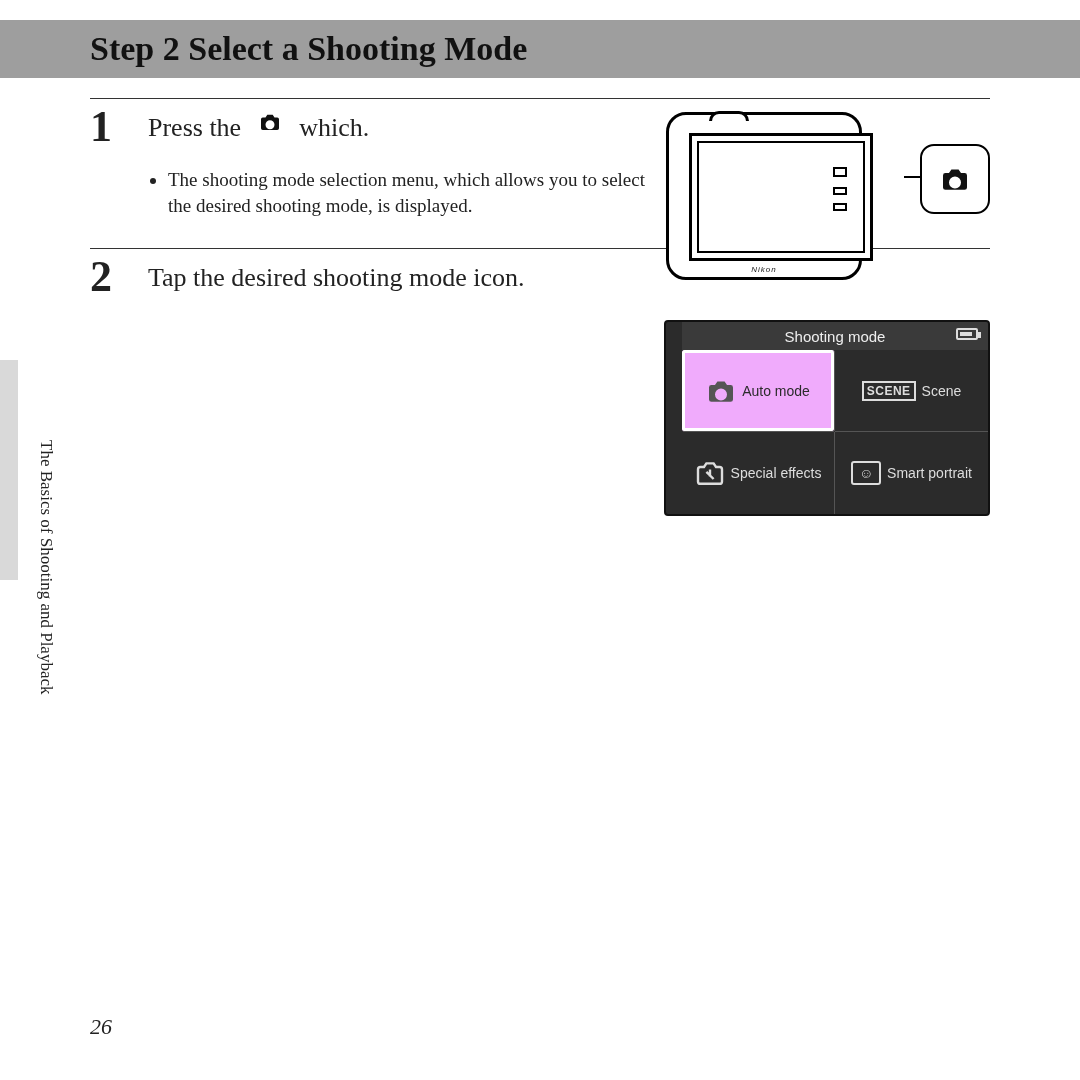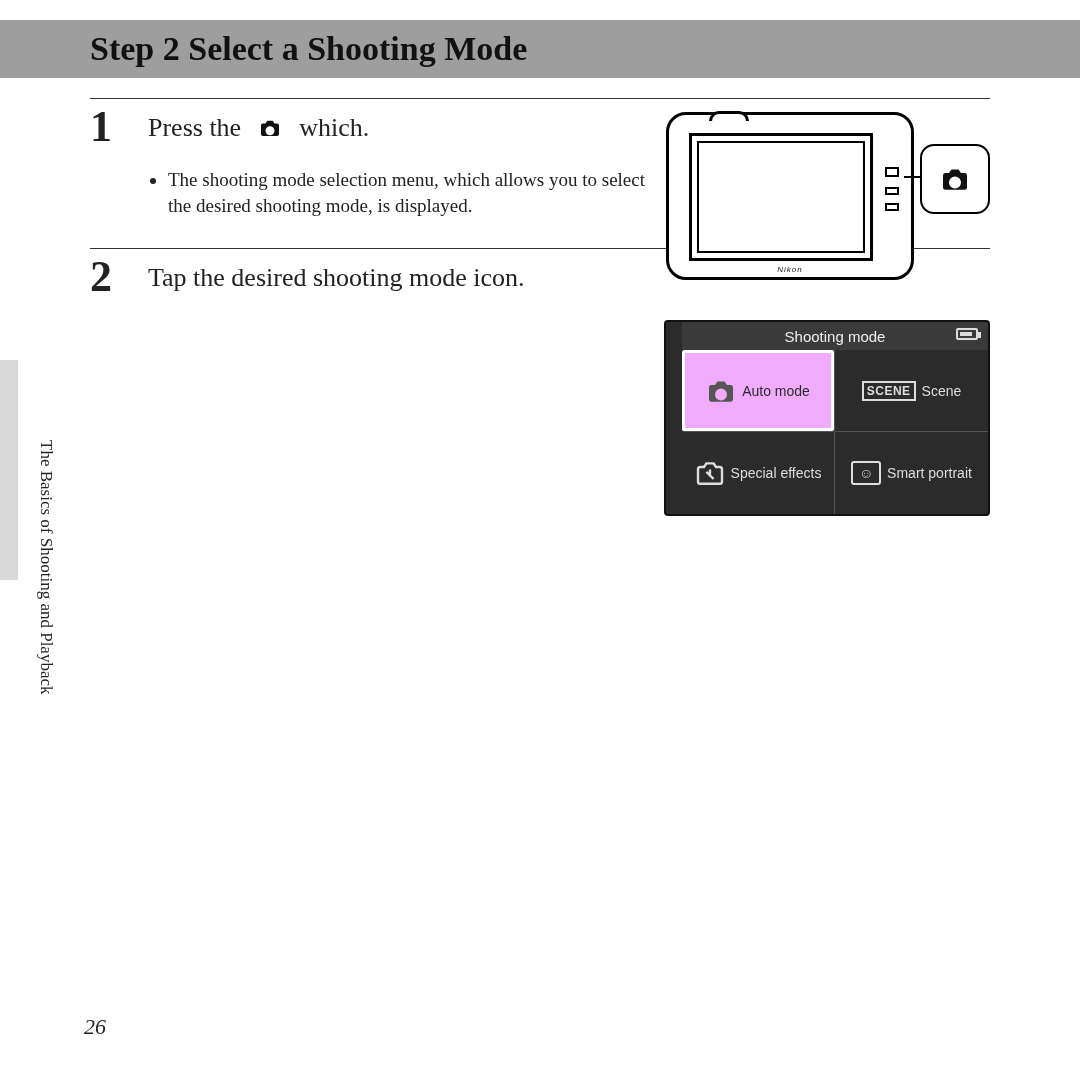--- a/index.html
+++ b/index.html
@@ -13,21 +13,21 @@
   }
   .title-bar h1 { font-size: 34px; font-weight: bold; color: #111; font-style: normal; letter-spacing: 0; }
 
   .content { position: absolute; left: 90px; top: 98px; width: 900px; }
 
   .rule { border: 0; border-top: 1px solid #333; margin: 0 0 6px 0; }
 
   .step { display: flex; gap: 18px; margin-bottom: 28px; }
   .step-num { font-size: 44px; font-weight: bold; line-height: 1; width: 40px; flex: 0 0 40px; }
   .step-body { flex: 1 1 auto; padding-top: 8px; }
-  .step-title { font-size: 26px; font-weight: normal; display: flex; align-items: center; gap: 18px; flex-wrap: wrap; }
+  .step-title { font-size: 26px; font-weight: normal; display: flex; align-items: flex-start; gap: 18px; flex-wrap: wrap; }
   .step-bullets { margin-top: 24px; padding-left: 20px; font-size: 19px; line-height: 1.35; max-width: 500px; }
   .step-bullets li { margin-bottom: 2px; }
 
   .cam-icon-small {
     display: inline-flex; align-items: center; justify-content: center;
     vertical-align: middle;
   }
   .cam-icon-small svg { width: 22px; height: 18px; }
 
   
@@ -36,29 +36,29 @@
     background: #d9d9d9;
   }
   .side-tab-text {
     position: absolute; left: 36px; top: 440px;
     font-size: 17px; color: #222;
     writing-mode: vertical-rl; text-orientation: mixed;
     transform-origin: left top;
   }
 
   .page-num {
-    position: absolute; left: 84px; bottom: 40px; font-size: 22px; font-style: italic;
+    position: absolute; left: 90px; bottom: 40px; font-size: 22px; font-style: italic;
   }
 
   
   .camera-illus {
     position: absolute; right: 90px; top: 106px; width: 324px; height: 180px;
   }
   .camera-body {
-    position: absolute; left: 0; top: 6px; width: 248px; height: 168px;
+    position: absolute; left: 0; top: 6px; width: 196px; height: 168px;
     border: 3px solid #000; border-radius: 20px; background: #fff;
   }
   .camera-screen {
     position: absolute; left: 20px; top: 18px; width: 184px; height: 128px;
     border: 3px solid #000; background: #fff;
   }
   .camera-screen-inner {
     position: absolute; left: 5px; top: 5px; right: 5px; bottom: 5px; border: 2px solid #000;
   }
   .camera-brand {

